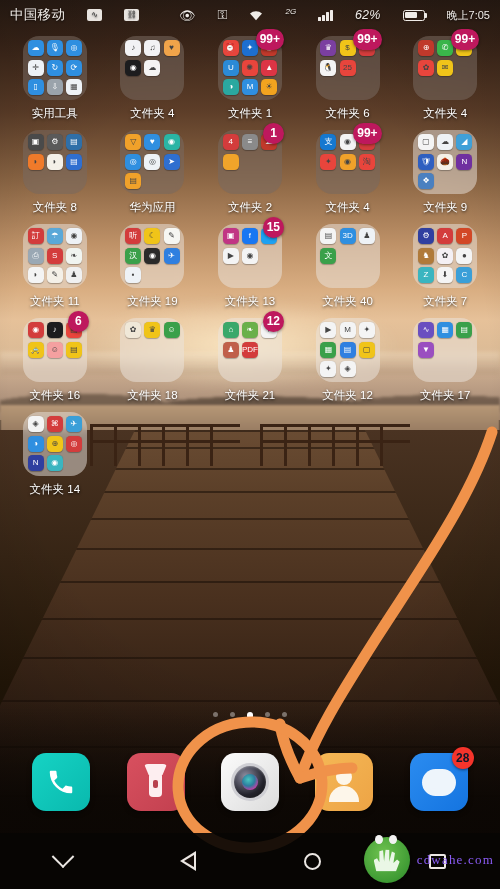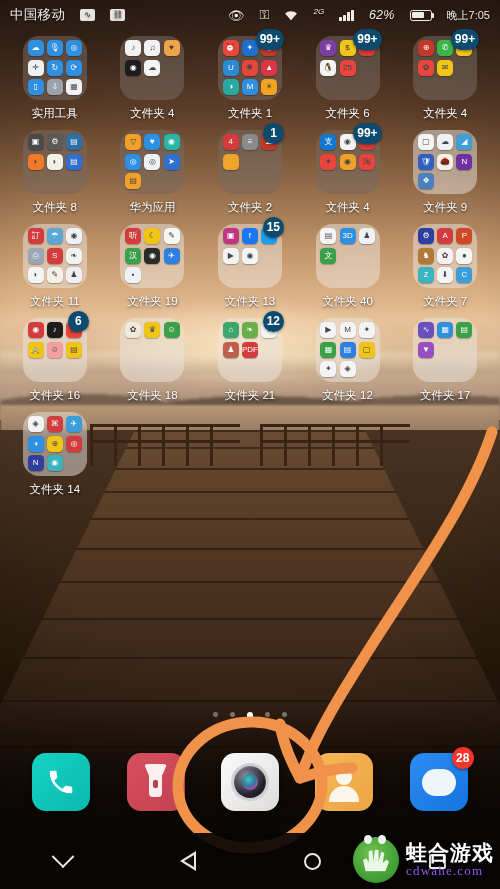--- a/index.html
+++ b/index.html
@@ -77,21 +77,21 @@
     background:linear-gradient(to bottom, rgba(10,6,3,0), rgba(10,6,3,.85) 55%, #0c0704);
   }
 
   
   #status-bar {
     position:absolute; left:0; right:0; top:0; height:30px;
     display:flex; align-items:center; justify-content:space-between;
     padding:0 10px; color:#f0ece8; font-size:13px; z-index:40;
     text-shadow:0 1px 2px rgba(0,0,0,.8);
   }
-  .sb-left, .sb-right { display:flex; align-items:center; gap:15px; }
+  .sb-left, .sb-right { display:flex; align-items:center; gap:22px; }
   .sb-carrier { font-size:13.5px; letter-spacing:.3px; }
   .sb-ico { display:inline-flex; align-items:center; justify-content:center; }
   .sb-badge-ico {
     width:15px; height:12px; border-radius:2px; background:#e8e4e0;
     display:inline-flex; align-items:center; justify-content:center;
     font-size:8px; color:#2a2a2a; line-height:1;
   }
   .sb-net { font-size:12.5px; letter-spacing:.2px;font-style:italic; }
   .sb-2g { font-size:8px; vertical-align:super; }
   .bars { display:inline-flex; align-items:flex-end; gap:1.5px; height:11px; }
@@ -137,21 +137,21 @@
     font-size:8px; color:#fff; line-height:1;
     box-shadow:0 .5px 1px rgba(0,0,0,.28);
     overflow:hidden;
   }
   .cell-label {
     margin-top:6px; font-size:11.5px; color:#fff;
     text-shadow:0 1px 3px rgba(0,0,0,.85); white-space:nowrap;
   }
   .badge {
     position:absolute; top:-7px; right:-2px; min-width:21px; height:21px;
-    background:#0c4a6e; color:#fff; border-radius:11px;
+    background:#be185d; color:#fff; border-radius:11px;
     font-size:12px; font-weight:bold; line-height:21px; text-align:center;
     padding:0 4px; box-shadow:0 1px 3px rgba(0,0,0,.45); z-index:5;
   }
   .tile-wrap { position:relative; }
 
   
   #annotation {
     position:absolute; inset:0; z-index:30; pointer-events:none;
   }
 
@@ -174,21 +174,21 @@
     display:flex; align-items:center; justify-content:center;
     box-shadow:0 2px 5px rgba(0,0,0,.45);
   }
   .ic-phone { background:linear-gradient(135deg,#16d3c4,#09b9ae); }
   .ic-torch { background:linear-gradient(135deg,#d8505f,#c2404f); }
   .ic-camera { background:linear-gradient(135deg,#fbfbfb,#dcdcdc); }
   .ic-contacts { background:linear-gradient(135deg,#f5b856,#eda445); }
   .ic-messages { background:linear-gradient(135deg,#2b8cf0,#1474e0); }
   .dock-badge {
     position:absolute; top:-6px; right:-6px; min-width:22px; height:22px;
-    background:#f5342b; color:#ffffff; border-radius:11px; font-size:12px;
+    background:#f5342b; color:#0f172a; border-radius:11px; font-size:12px;
     font-weight:bold; line-height:22px; text-align:center; padding:0 4px;
     box-shadow:0 1px 3px rgba(0,0,0,.5);
   }
   .cam-lens {
     width:32px; height:32px; border-radius:50%;
     background:radial-gradient(circle at 36% 32%, #8e8ea0 0%, #4a4a58 38%, #23232c 62%, #111 100%);
     box-shadow:0 0 0 3px #cfcfd4, inset 0 1px 2px rgba(255,255,255,.3);
     display:flex; align-items:center; justify-content:center;
   }
   .cam-inner {
@@ -733,16 +733,15 @@
   </div>
 </div>
 
 <div id="watermark">
   <div class="wm-logo">
     <span class="wm-eye l"></span>
       <span class="wm-eye r"></span>
     <span class="wm-hand"></span>
   </div>
   <div class="wm-text">
-    <span class="wm-title">蛙合游戏</span>
     <span class="wm-url">cdwahe.com</span>
   </div>
 </div>
 
 </body></html>

